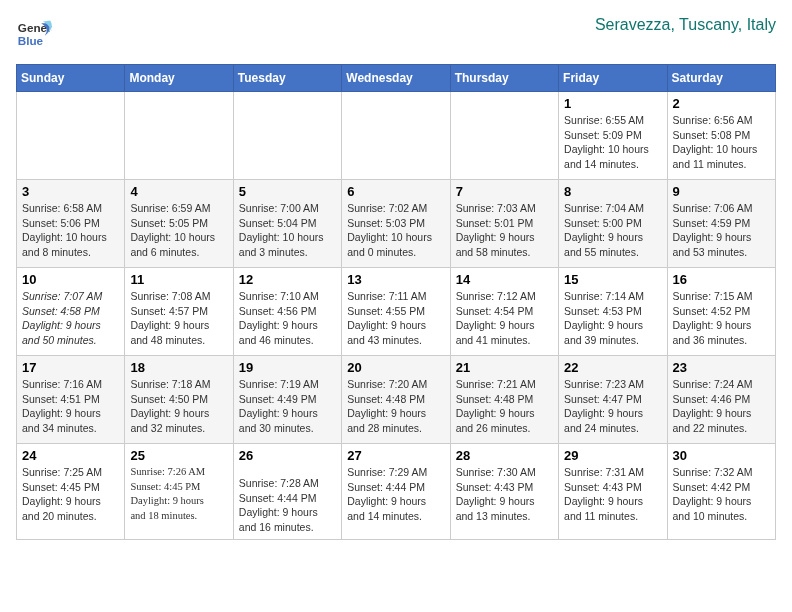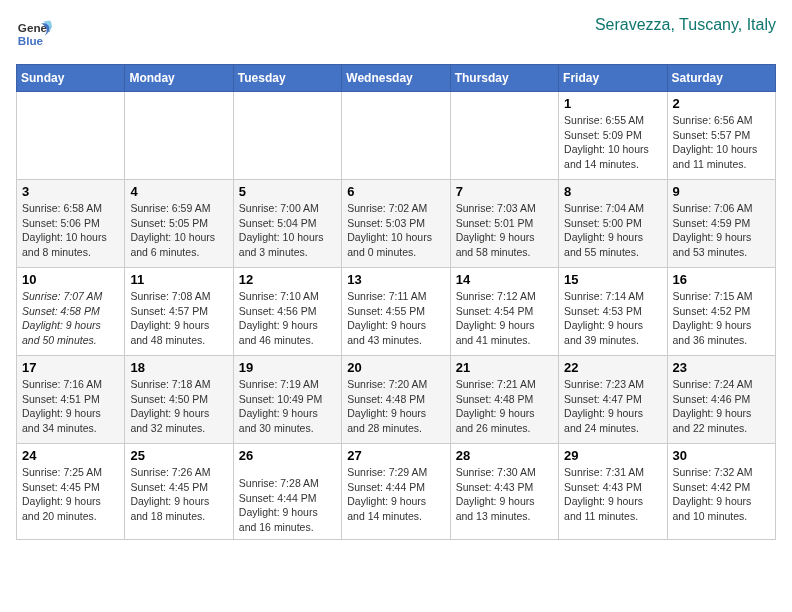--- a/index.html
+++ b/index.html
@@ -120,21 +120,21 @@
         <td>
           <span class="day-num">1</span>
           <div class="day-info" style="white-space: pre-line;">Sunrise: 6:55 AM
 Sunset: 5:09 PM
 Daylight: 10 hours
 and 14 minutes.</div>
         </td>
         <td>
           <span class="day-num">2</span>
           <div class="day-info" style="white-space: pre-line;">Sunrise: 6:56 AM
-Sunset: 5:57 PM
+Sunset: 5:08 PM
 Daylight: 10 hours
 and 11 minutes.</div>
         </td>
       </tr>
       <tr>
         <td>
           <span class="day-num">3</span>
           <div class="day-info" style="white-space: pre-line;">Sunrise: 6:58 AM
 Sunset: 5:06 PM
 Daylight: 10 hours
@@ -245,21 +245,21 @@
         <td>
           <span class="day-num">18</span>
           <div class="day-info" style="white-space: pre-line;">Sunrise: 7:18 AM
 Sunset: 4:50 PM
 Daylight: 9 hours
 and 32 minutes.</div>
         </td>
         <td>
           <span class="day-num">19</span>
           <div class="day-info" style="white-space: pre-line;">Sunrise: 7:19 AM
-Sunset: 10:49 PM
+Sunset: 4:49 PM
 Daylight: 9 hours
 and 30 minutes.</div>
         </td>
         <td>
           <span class="day-num">20</span>
           <div class="day-info" style="white-space: pre-line;">Sunrise: 7:20 AM
 Sunset: 4:48 PM
 Daylight: 9 hours
 and 28 minutes.</div>
         </td>
@@ -288,21 +288,21 @@
       <tr>
         <td>
           <span class="day-num">24</span>
           <div class="day-info" style="white-space: pre-line;">Sunrise: 7:25 AM
 Sunset: 4:45 PM
 Daylight: 9 hours
 and 20 minutes.</div>
         </td>
         <td>
           <span class="day-num">25</span>
-          <div class="day-info" style="white-space: pre-line;">Sunrise: 7:26 AM
+          <div class="day-info" style="white-space: pre-line; font-family: Liberation Serif, serif;">Sunrise: 7:26 AM
 Sunset: 4:45 PM
 Daylight: 9 hours
 and 18 minutes.</div>
         </td>
         <td>
           <span class="day-num">26</span>
           <div class="day-info" style="white-space: pre-line; margin-top: 13px;">Sunrise: 7:28 AM
 Sunset: 4:44 PM
 Daylight: 9 hours
 and 16 minutes.</div>

